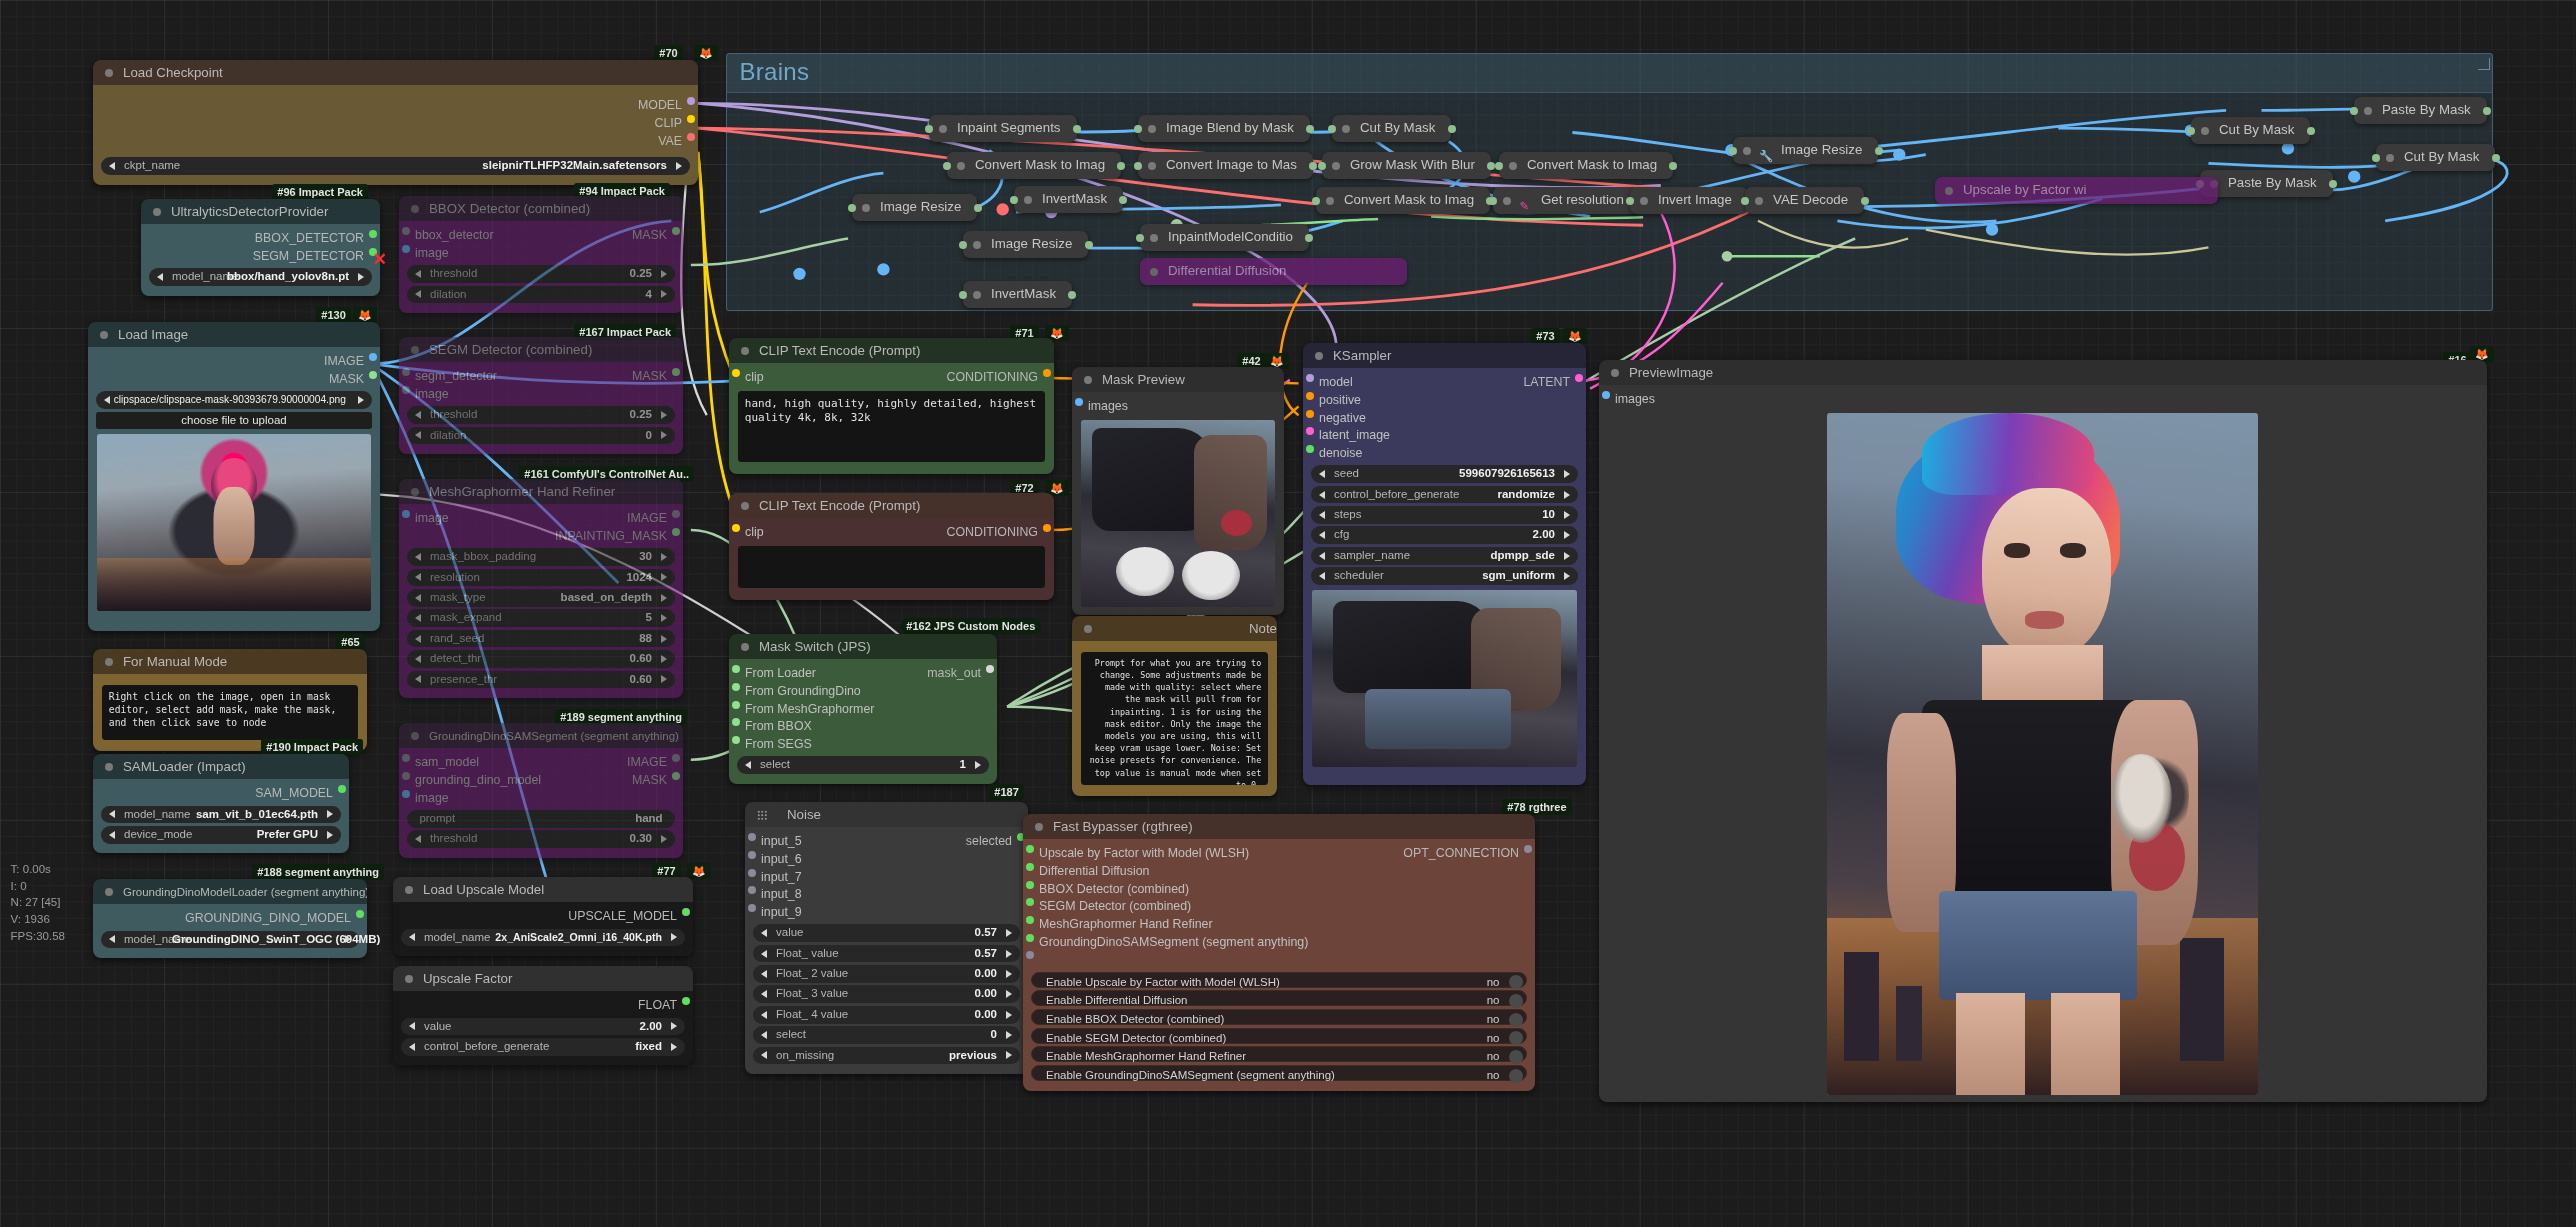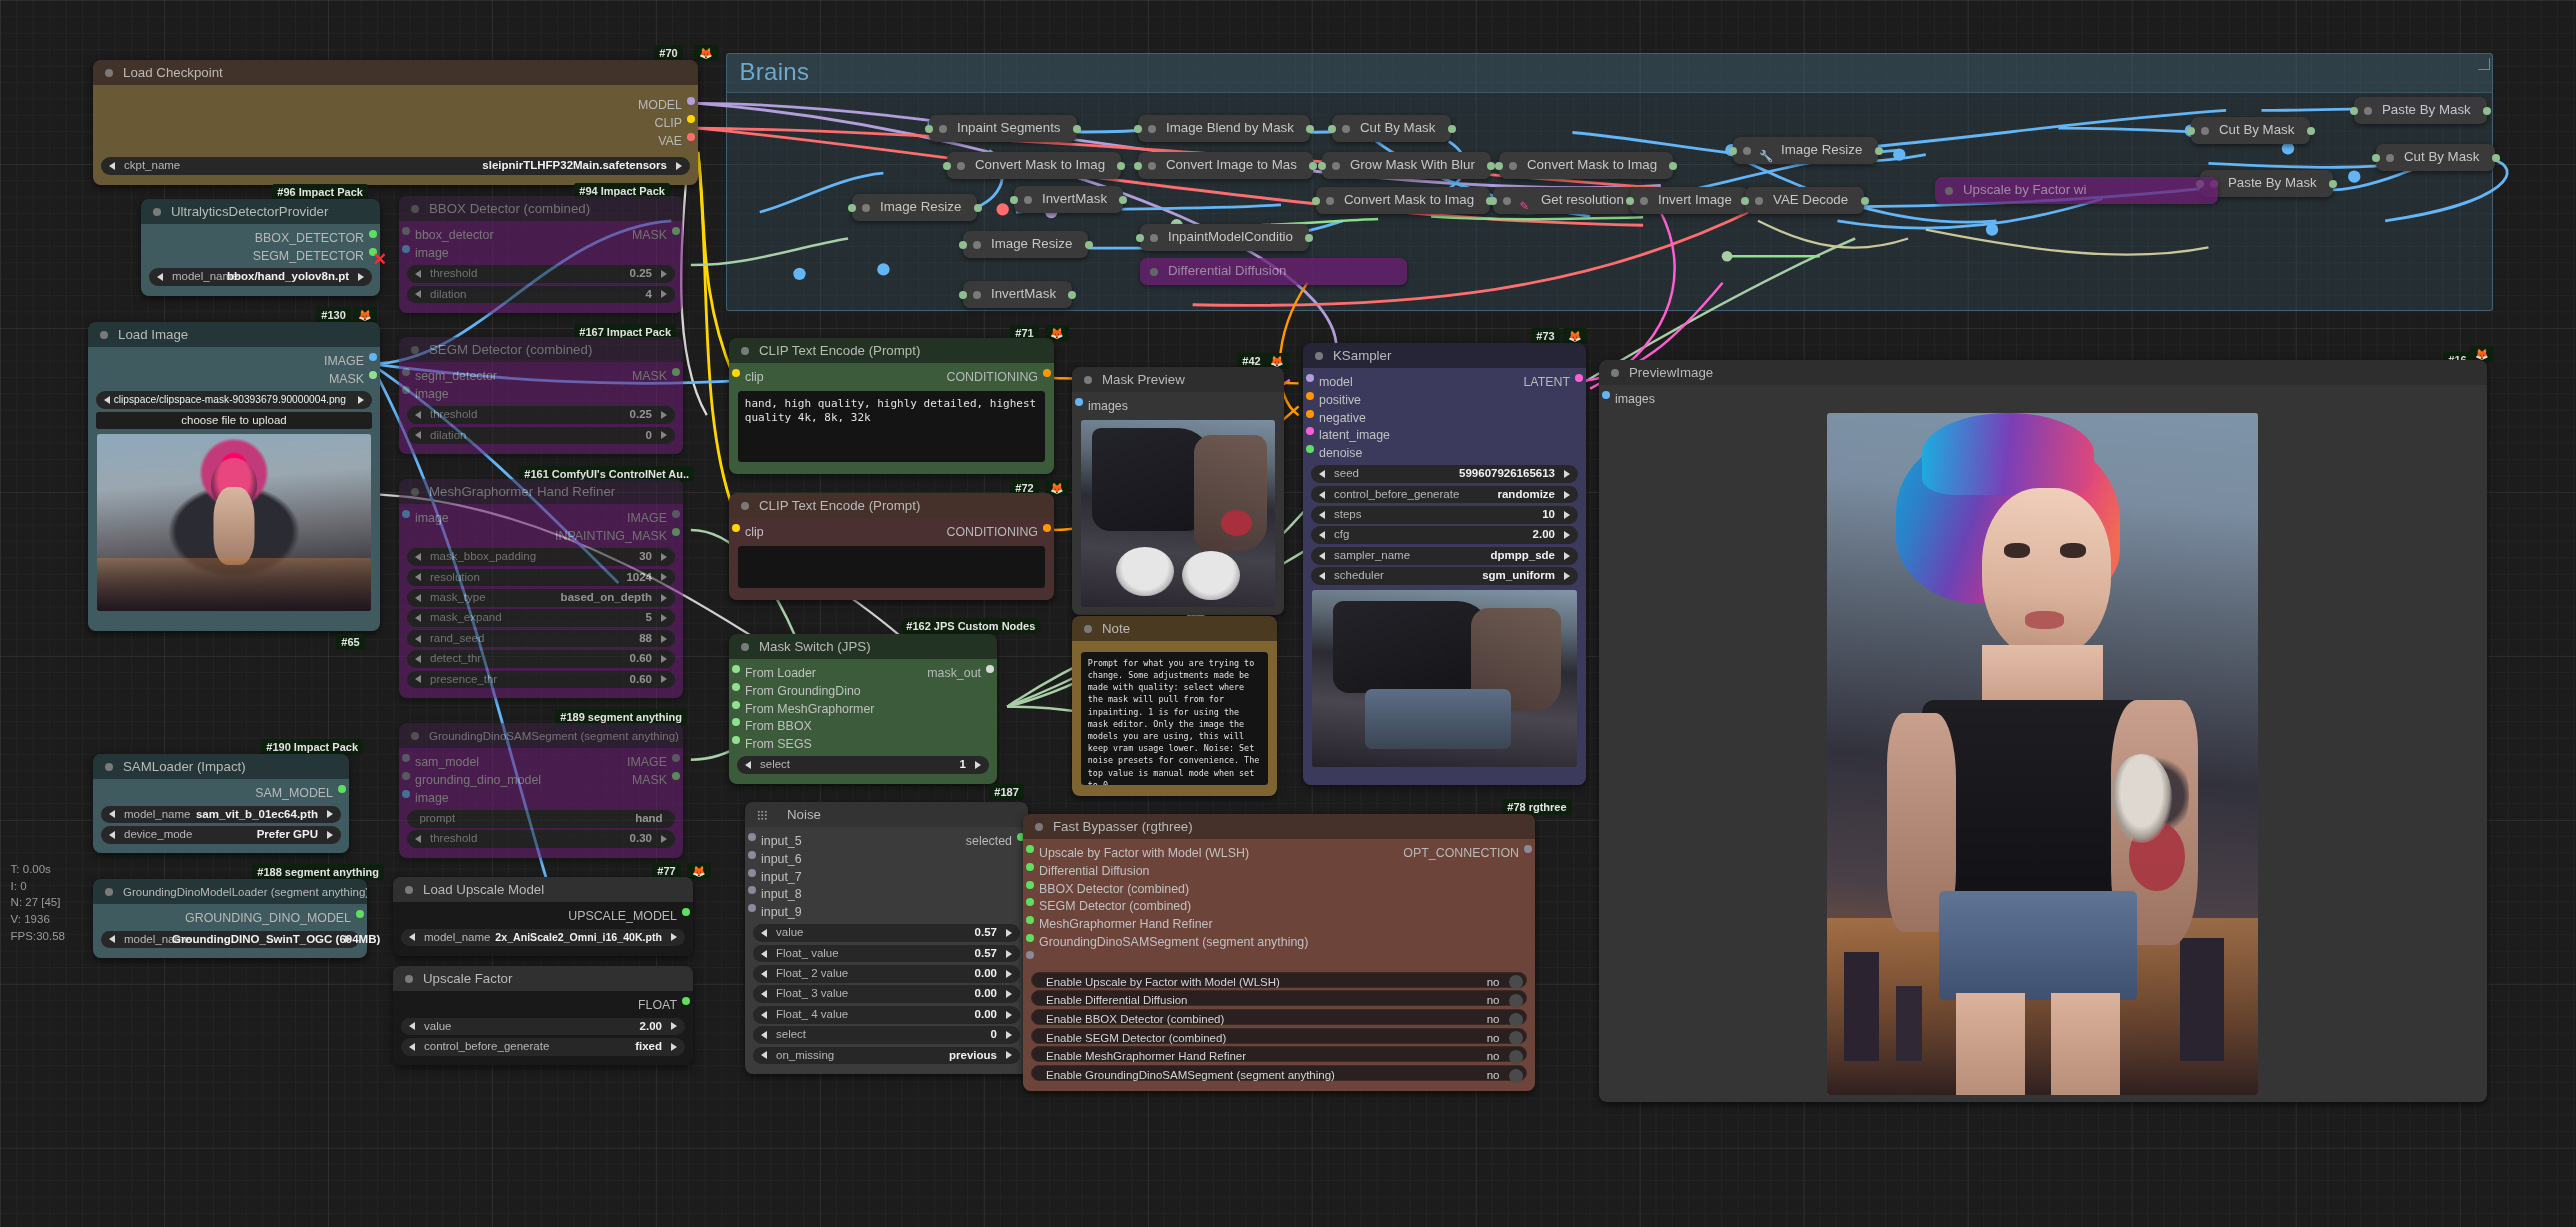--- a/index.html
+++ b/index.html
@@ -361,20 +361,29 @@
         <div style="position:absolute;left:50%;top:14%;width:46px;height:53px;transform:translateX(-50%);
              background:radial-gradient(ellipse at 50% 40%, #e8467f 0 48%, #7b2b52 70%, transparent 80%);border-radius:50% 50% 40% 40%;"></div>
         <div style="position:absolute;left:50%;top:30%;width:41px;height:78px;transform:translateX(-50%);
              background:linear-gradient(180deg,#d8b6a0,#a07a66);border-radius:40% 40% 35% 35%;"></div>
         <div style="position:absolute;left:0;bottom:0;width:100%;height:30%;background:linear-gradient(180deg, rgba(210,130,60,.35), rgba(30,20,30,.9));"></div>
       </div>
     </div>
   </div>
 
   <div class="badge" style="left:336px; top:634px;">#65</div>
+  <div class="node n-note" style="left:93px; top:649px; width:274px;">
+    <div class="title">
+      <span class="dot"></span>
+      <span>For Manual Mode</span>
+    </div>
+    <div class="body">
+      <div class="textbox" style="height:55px; font-size:9.7px;">Right click on the image, open in mask editor, select add mask, make the mask, and then click save to node</div>
+    </div>
+  </div>
 
   <div class="badge" style="left:261px; top:739px;">#190 Impact Pack</div>
   <div class="node n-teal" style="left:93px; top:754px; width:256px;">
     <div class="title">
       <span class="dot"></span>
       <span>SAMLoader (Impact)</span>
     </div>
     <div class="body">
       <div class="port-row">
           <span class="pdot out c-green"></span>
@@ -788,21 +797,21 @@
         background:linear-gradient(185deg,#7b8fa0 0%,#5d6a76 22%,#2c2c34 45%,#43414a 70%,#2a2630 100%);">
         <div style="position:absolute;left:6%;top:4%;width:62%;height:55%;background:linear-gradient(160deg,#23232a,#15151a);border-radius:8.8px 35px 26.5px 17.7px;"></div>
         <div style="position:absolute;right:4%;top:8%;width:38%;height:62%;background:linear-gradient(200deg,#6e5a52,#4b3a36);border-radius:17.7px 12.4px 26.5px 16px;"></div>
         <div style="position:absolute;right:12%;top:48%;width:16%;height:14%;background:#a8303d;border-radius:50%;"></div>
         <div style="position:absolute;left:18%;bottom:6%;width:30%;height:26%;background:radial-gradient(ellipse at 50% 40%,#e6e6e6 0 55%,#b9b9b9 70%,transparent 80%);border-radius:50%;"></div>
         <div style="position:absolute;left:52%;bottom:4%;width:30%;height:26%;background:radial-gradient(ellipse at 50% 40%,#e6e6e6 0 55%,#b9b9b9 70%,transparent 80%);border-radius:50%;"></div>
       </div>
     </div>
   </div>
 
-  <div class="node n-note" style="left:1072px; top:616px; width:205px;">
+  <div class="node n-note" style="left:1072px; top:616px; width:205px;text-align:right;">
     <div class="title">
       <span class="dot"></span>
       <span>Note</span>
     </div>
     <div class="body">
       <div class="textbox" style="height:133px; font-size:8.4px; line-height:1.45;">Prompt for what you are trying to change. Some adjustments made be made with quality: select where the mask will pull from for inpainting. 1 is for using the mask editor. Only the image the models you are using, this will keep vram usage lower. Noise: Set noise presets for convenience. The top value is manual mode when set to 0.</div>
     </div>
   </div>
 
   <div class="badge" style="left:1531px; top:328px;">#73</div>

